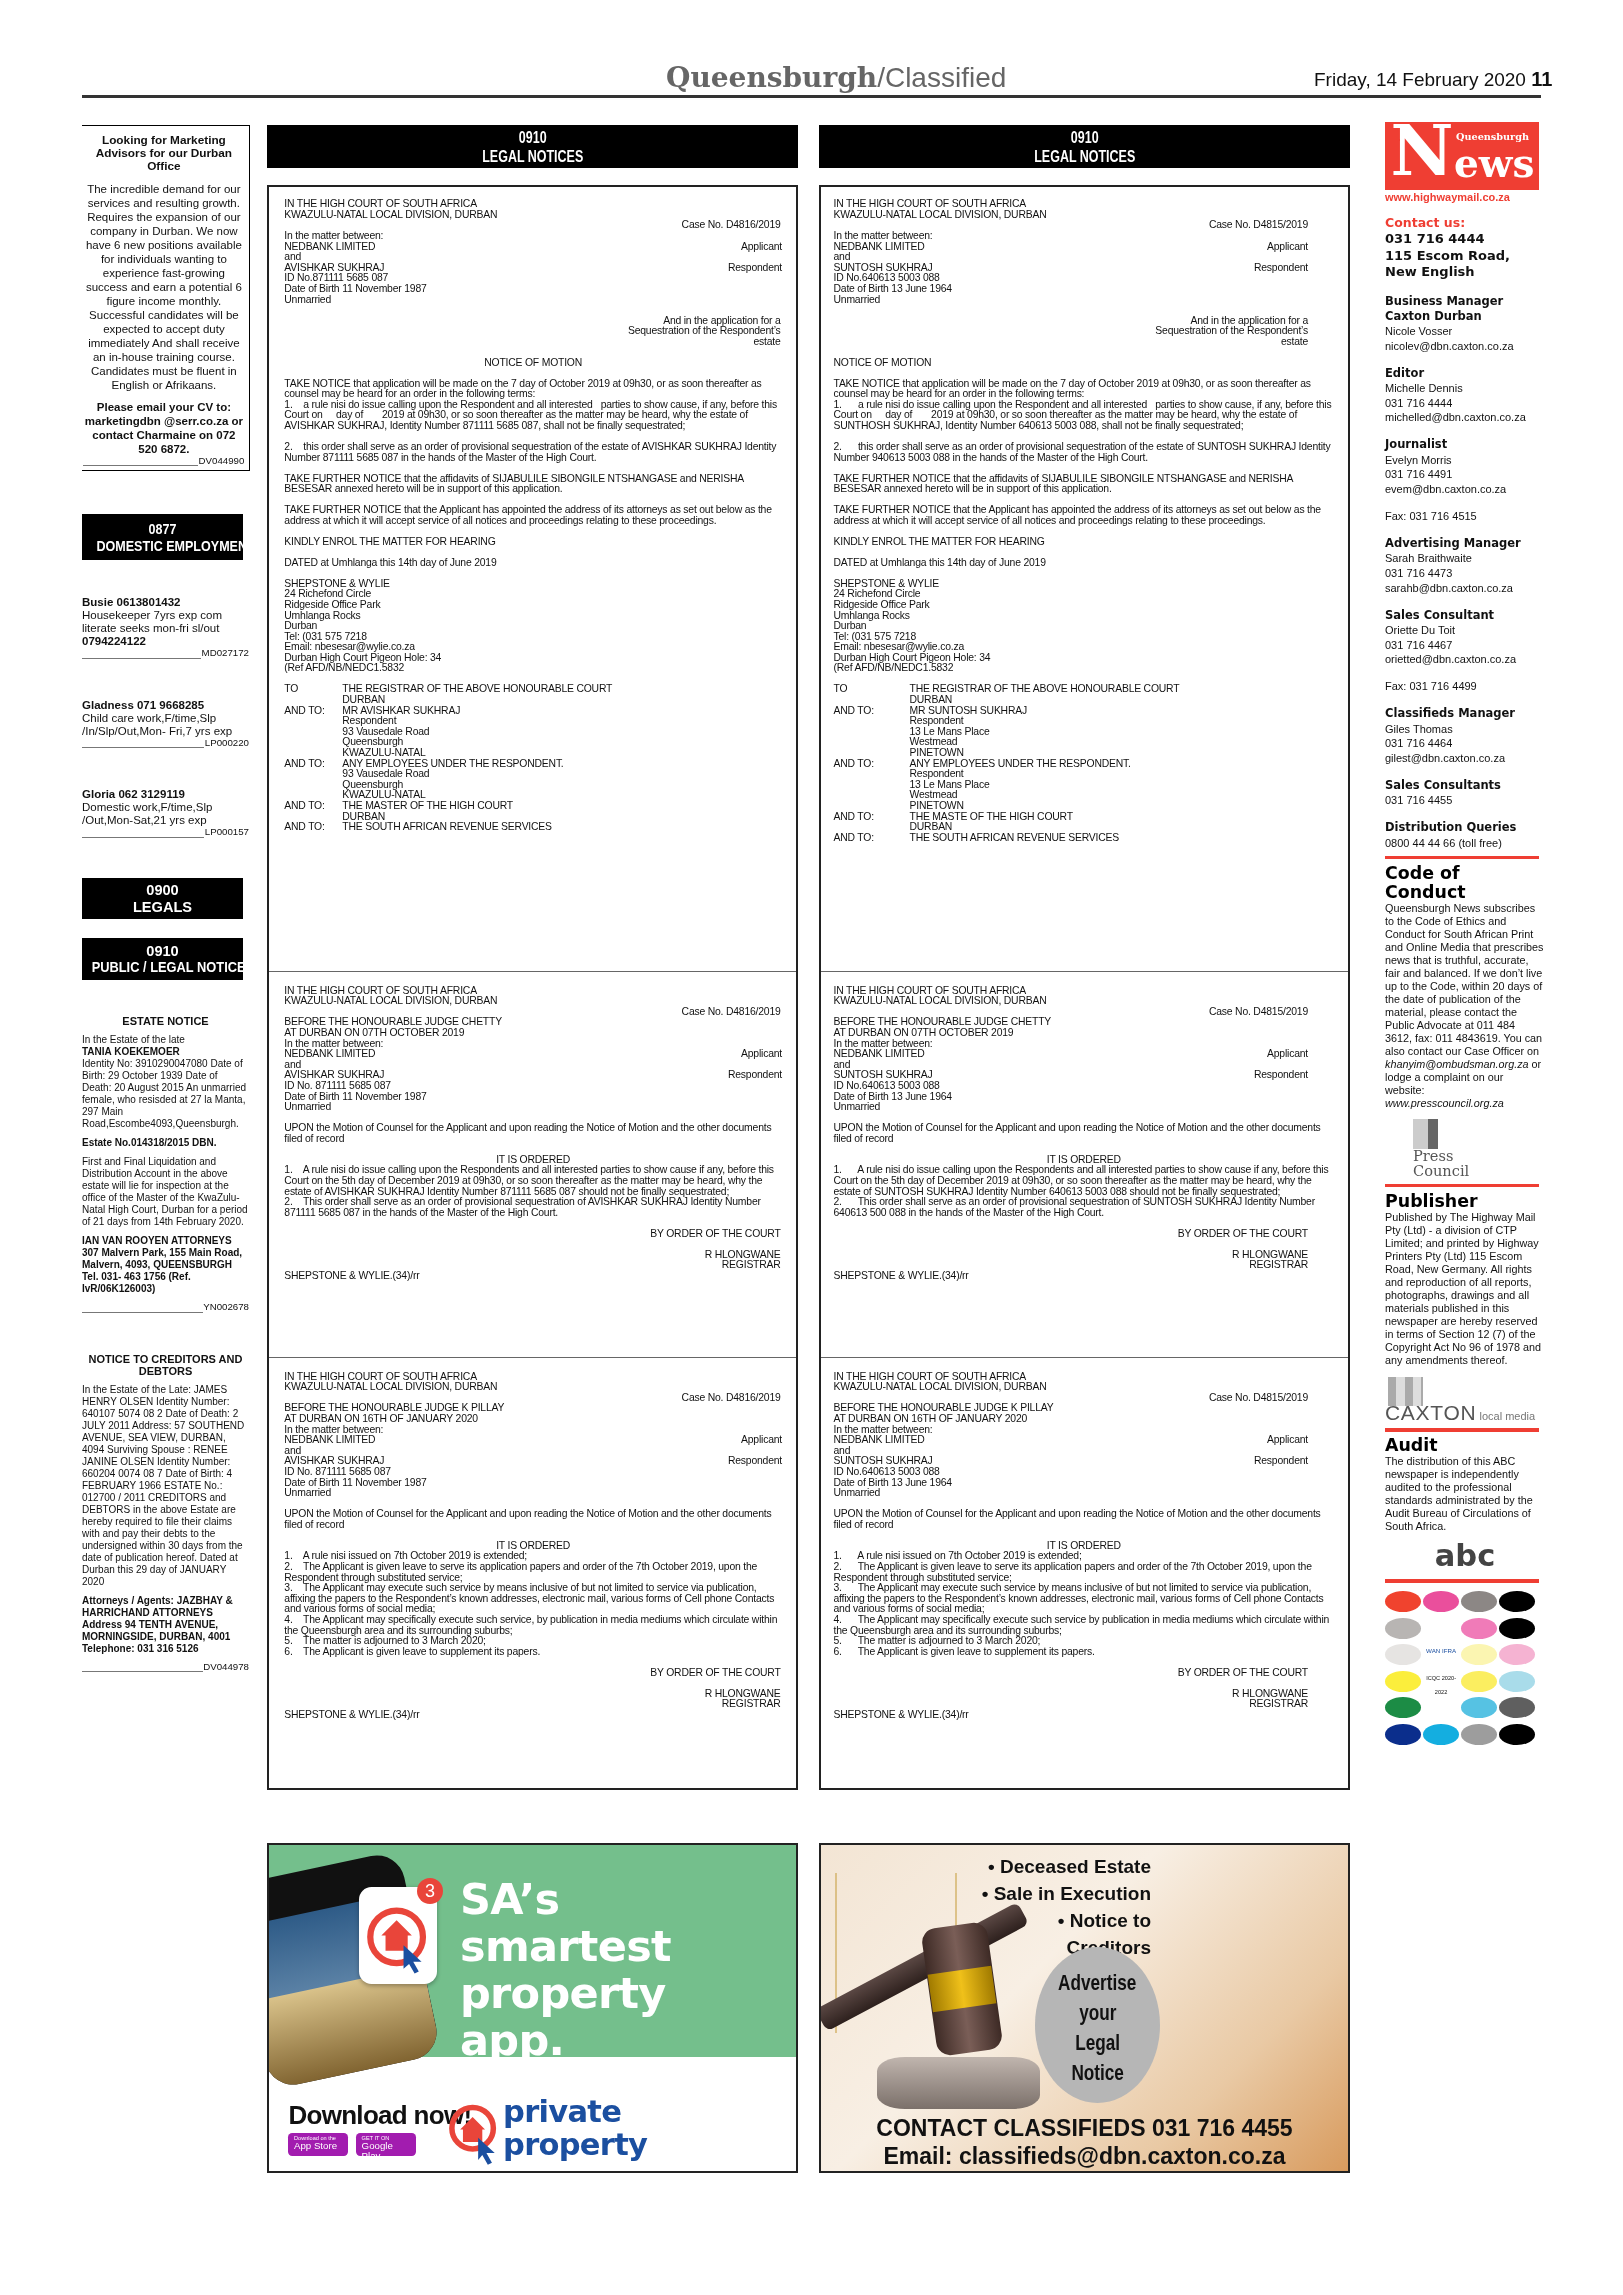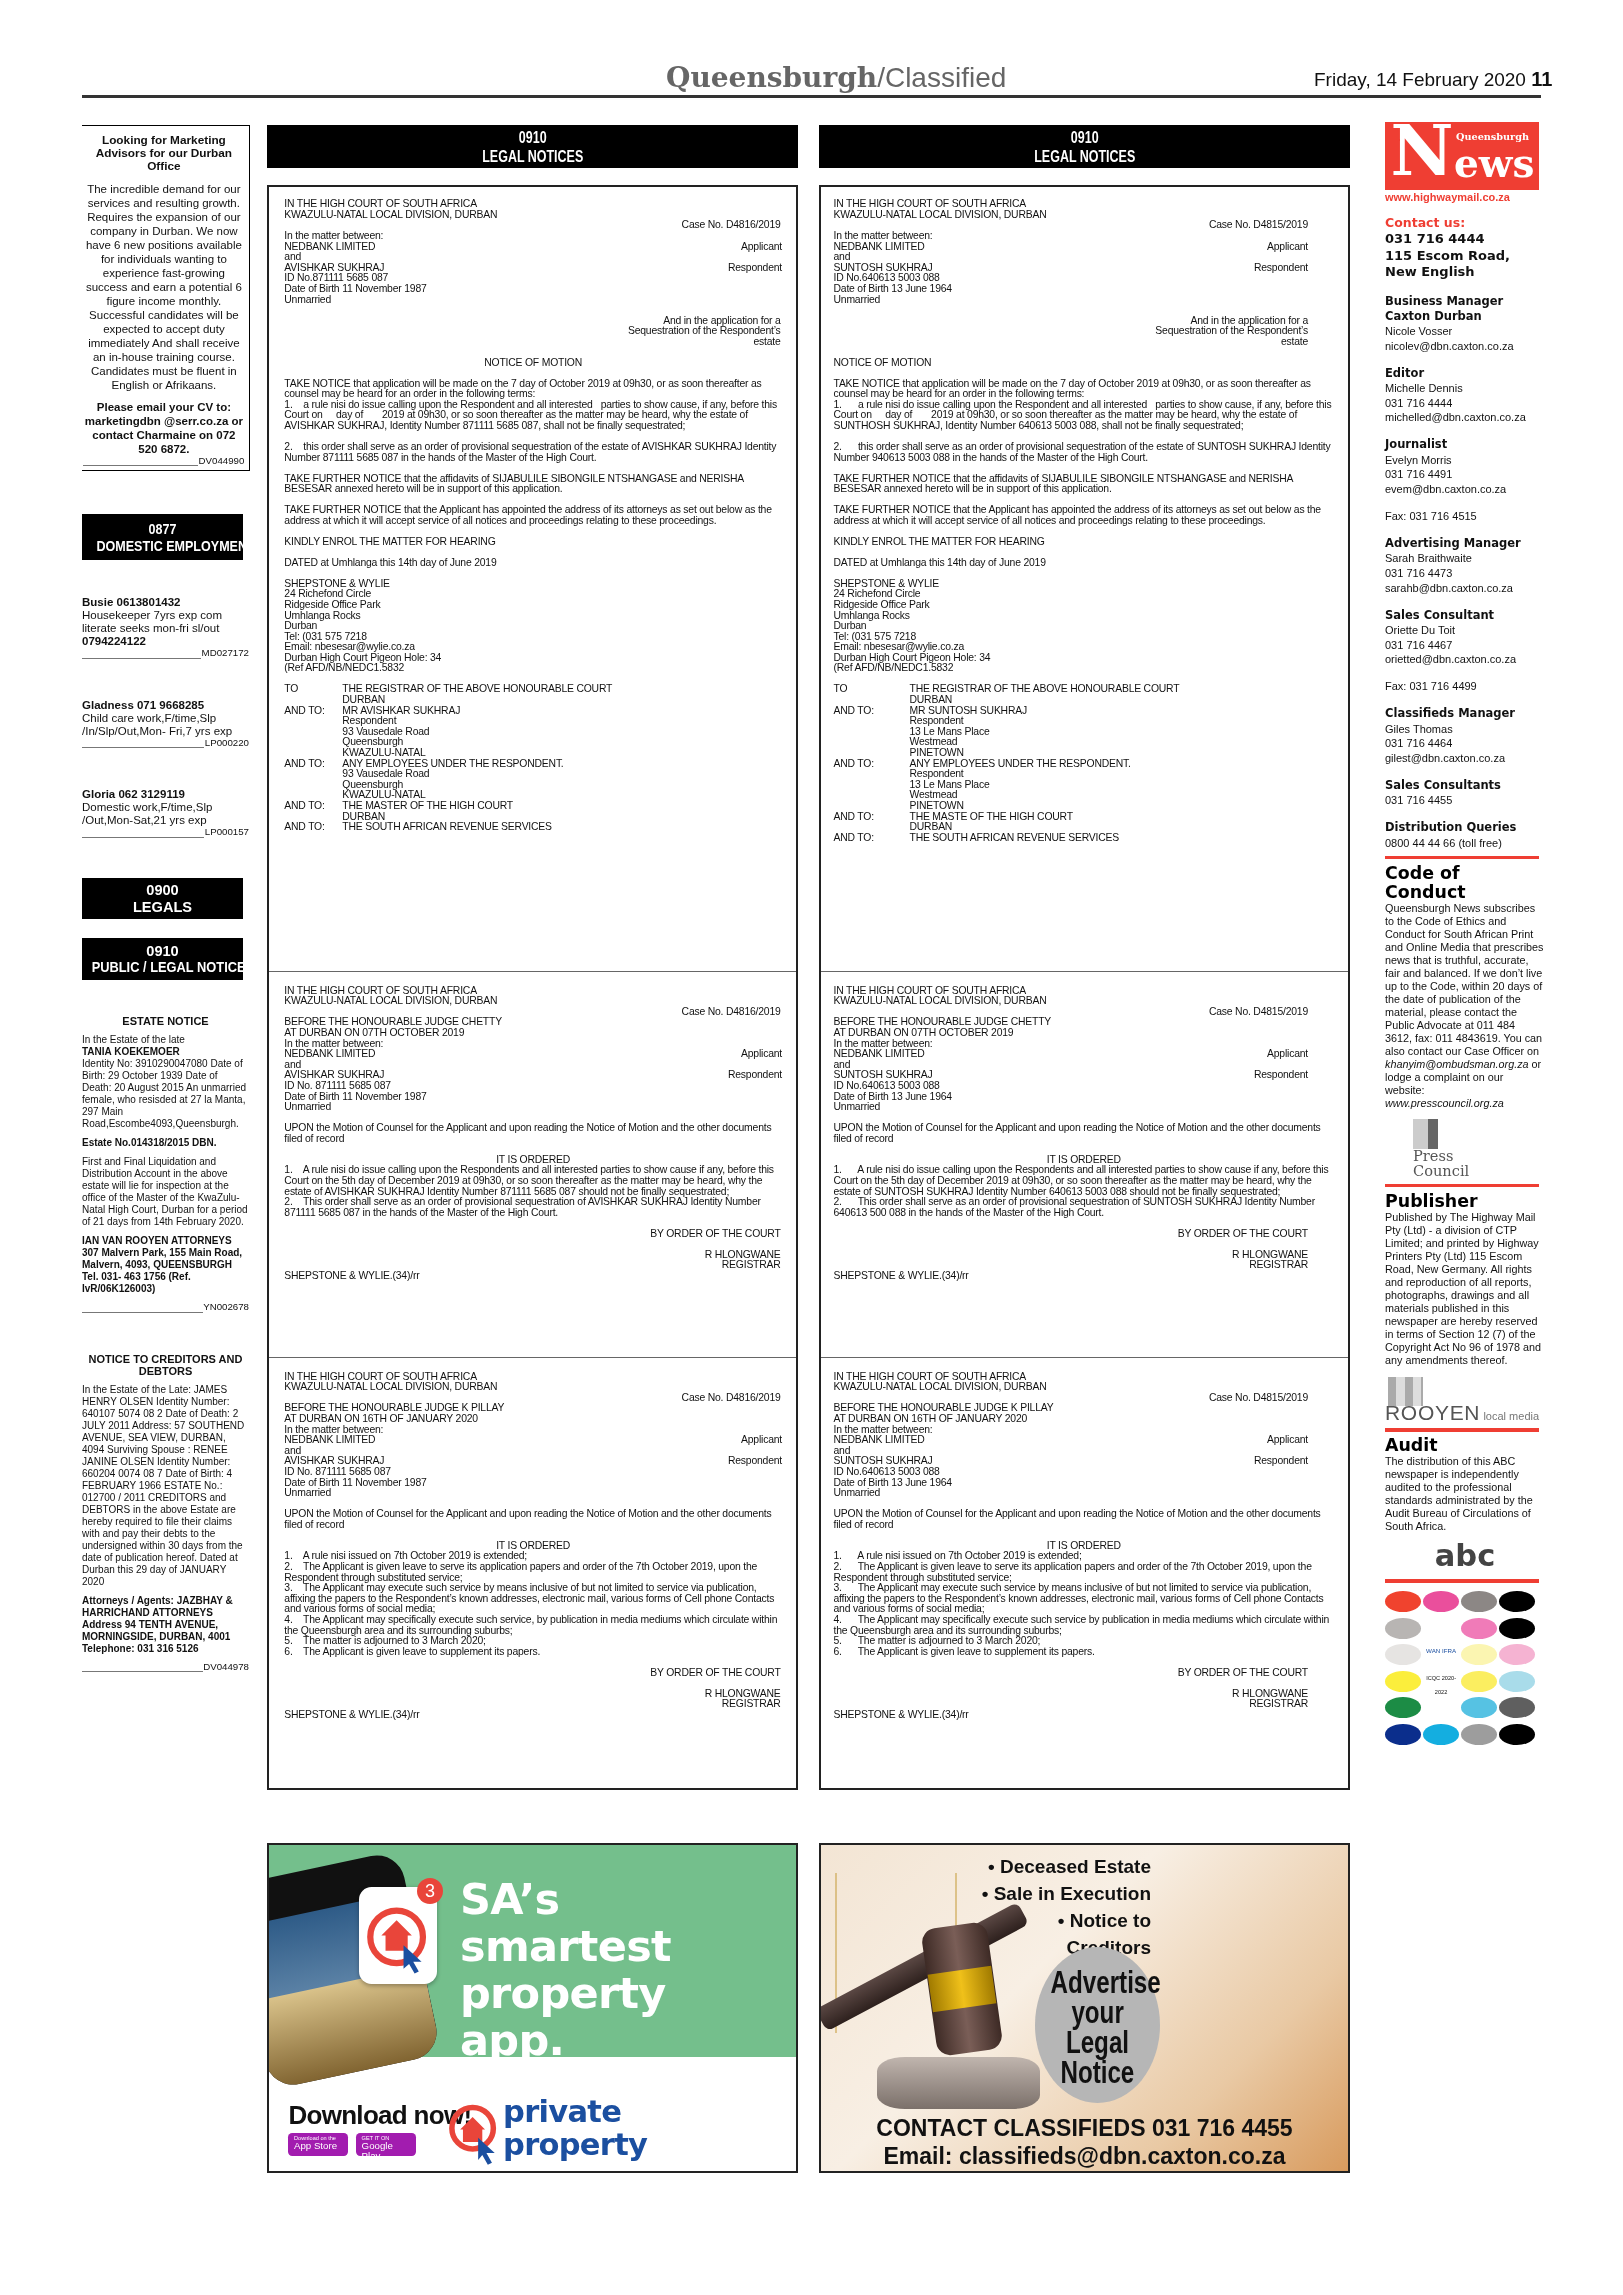--- a/index.html
+++ b/index.html
@@ -59,21 +59,21 @@
   .pp-logo{position:absolute;left:177px;top:250px;}
   .pp-logo-text{position:absolute;left:57px;top:0;color:#1b4fa0;font-family:"DejaVu Sans",sans-serif;font-weight:bold;font-size:30.5px;line-height:33px;letter-spacing:-0.7px;}
 
   .ad-legal{border:2.1px solid #222;box-sizing:border-box;overflow:hidden;background:linear-gradient(135deg,#f3e5d4 0%,#f8efe4 40%,#e9c9a4 75%,#d89b5e 100%);}
   .gavel-handle{position:absolute;left:0;top:163px;width:229px;height:25px;background:linear-gradient(#5b4844,#2d201d);transform:rotate(-28deg);transform-origin:left;border-radius:7px;}
   .gavel-head{position:absolute;left:108px;top:80px;width:66px;height:128px;background:linear-gradient(90deg,#3d2a25,#7a5e57,#3d2a25);border-radius:14px;transform:rotate(-8deg);}
   .gavel-band{position:absolute;left:109px;top:125px;width:64px;height:38px;background:linear-gradient(90deg,#a07a00,#f0c11a,#a07a00);transform:rotate(-8deg);}
   .gavel-base{position:absolute;left:56px;top:212px;width:163px;height:52px;background:linear-gradient(#c0b5ae,#7b706a);border-radius:28px/14px;}
   .scale{position:absolute;left:14px;top:28px;width:118px;height:160px;border-left:2.1px solid #c9a245;border-right:2.1px solid #c9a245;opacity:.55;}
   .legal-bullets{position:absolute;left:153px;top:8.3px;font-size:19px;line-height:27px;font-weight:bold;text-align:right;width:153px;}
-  .legal-oval{position:absolute;left:214px;top:102px;width:125px;height:156px;border-radius:50%;background:#b6b6b6;text-align:center;font-family:"Liberation Sans",sans-serif;font-weight:bold;font-size:31px;line-height:30px;padding-top:21px;box-sizing:border-box;}
+  .legal-oval{position:absolute;left:214px;top:102px;width:125px;height:156px;border-radius:50%;background:#b6b6b6;text-align:center;font-family:"Liberation Sans",sans-serif;font-weight:bold;font-size:22px;line-height:30px;padding-top:21px;box-sizing:border-box;}
   .legal-oval span{display:inline-block;transform:scaleX(.78);}
   .legal-contact{position:absolute;left:0;width:100%;text-align:center;font-weight:bold;font-size:23px;line-height:28px;}
 
   
   .rcol{left:1385px;top:122px;width:160px;font-size:11.5px;line-height:14px;}
   .logo{width:154px;height:68px;background:#ef3e33;position:relative;overflow:hidden;}
   .logo-N{position:absolute;left:5.6px;top:-5.6px;color:#fff;font-family:"DejaVu Serif",serif;font-weight:900;font-size:69px;line-height:69px;}
   .logo-ews{position:absolute;left:69px;top:22px;color:#fff;font-family:"DejaVu Serif",serif;font-weight:900;font-size:39px;line-height:39px;}
   .logo-q{position:absolute;left:71px;top:8.3px;color:#fff;font-family:"DejaVu Serif",serif;font-weight:bold;font-size:9.7px;}
   .logo-url{color:#ef3e33;font-weight:bold;font-size:11px;line-height:15.3px;}
@@ -616,21 +616,21 @@
       <div>Press</div>
         <div>Council</div>
     </div>
   </div>
 
   <div class="red-rule"></div>
   <div class="r-head">Publisher</div>
   <div class="r-para">Published by The Highway Mail Pty (Ltd) - a division of CTP Limited; and printed by Highway Printers Pty (Ltd) 115 Escom Road, New Germany. All rights and reproduction of all reports, photographs, drawings and all materials published in this newspaper are hereby reserved in terms of Section 12 (7) of the Copyright Act No 96 of 1978 and any amendments thereof.</div>
   <div style="margin-top:9.7px;">
     <div style="width:35px;height:29px;background:repeating-linear-gradient(90deg,#aaa 0 8.3px,#ddd 8.3px 16.7px);margin-left:2.8px;"></div>
-    <span style="font-size:21px;color:#555;letter-spacing:0.7px;">ROOYEN</span>
+    <span style="font-size:21px;color:#555;letter-spacing:0.7px;">CAXTON</span>
     <span style="font-size:11px;color:#777;">local media</span>
   </div>
 
   <div class="red-rule"></div>
   <div class="r-head">Audit</div>
   <div class="r-para">The distribution of this ABC newspaper is independently audited to the professional standards administrated by the Audit Bureau of Circulations of South Africa.</div>
   <div style="text-align:center;font-family:'DejaVu Sans',sans-serif;font-weight:bold;font-size:30.5px;color:#444;line-height:36px;margin-top:4.2px;">abc</div>
   <div class="red-rule"></div>
 
   <div class="dots">

